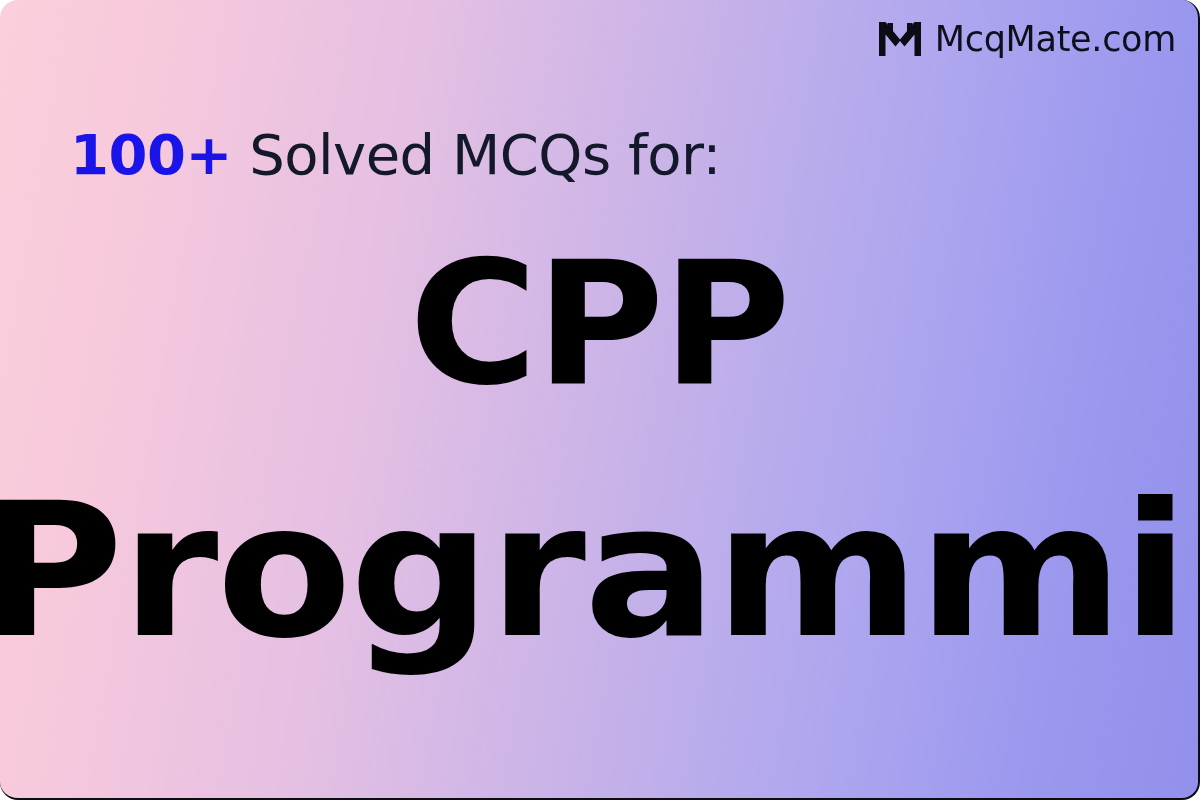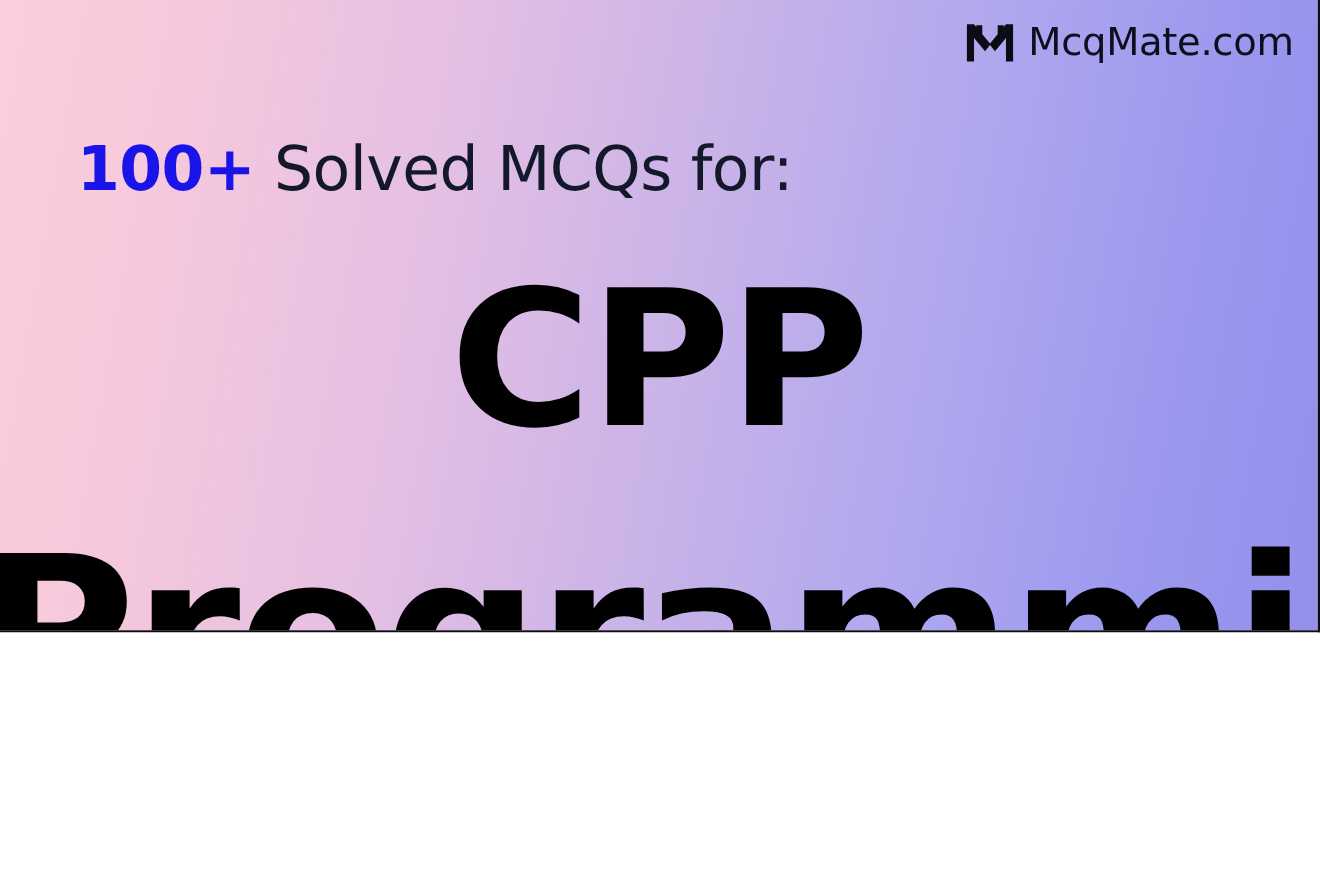--- a/index.html
+++ b/index.html
@@ -4,35 +4,36 @@
 <title>McqMate MCQ Banner</title>
 <style>
   html, body {
     margin: 0;
     padding: 0;
     background: #ffffff;
   }
   #banner {
     position: relative;
     width: 1200px;
-    height: 575px;
+    height: 800px;
     overflow: hidden;
     box-sizing: border-box;
     background: linear-gradient(
         100deg,
         #fbcfdb 0%,
         #f7c9dc 12%,
         #e5c0e3 32%,
         #c9b3e8 52%,
         #ada6ef 72%,
         #9a97ee 88%,
         #9390ec 100%);
     font-family: "DejaVu Sans", sans-serif;
     border-right: 2px solid #0c0c12;
     border-bottom: 2px solid #0c0c12;
+    border-radius: 18px;
   }
 
   
   .brand {
     position: absolute;
     top: 18px;
     right: 22px;
     display: flex;
     align-items: center;
     gap: 12px;
@@ -70,26 +71,26 @@
   .headline .lead {
     font-weight: 400;
     color: #14182b;
   }
 
   
   .subject {
     position: absolute;
     left: 0;
     right: 0;
-    top: 216px;
+    top: 232px;
     height: 470px;
     display: flex;
     flex-direction: column;
     align-items: center;
-    justify-content: center;
+    justify-content: flex-start;
     text-align: center;
     padding: 0 14px;
     box-sizing: border-box;
   }
   .subject-line {
     display: block;
     width: 100%;
     color: #000000;
     font-family: "DejaVu Sans", sans-serif;
     font-weight: 700;

